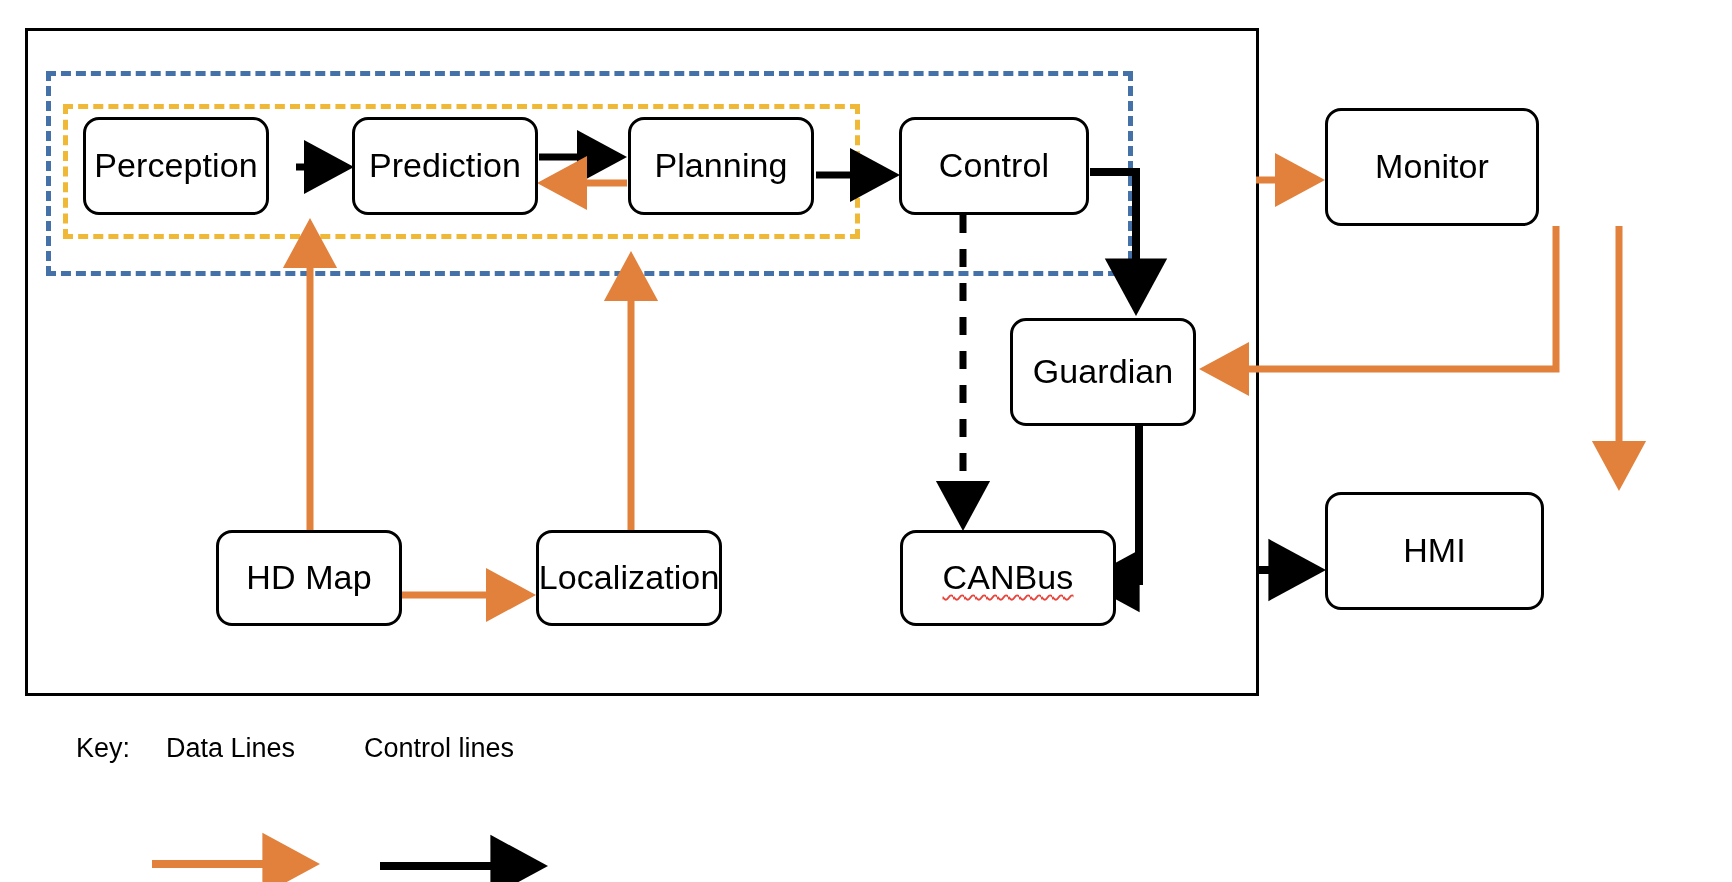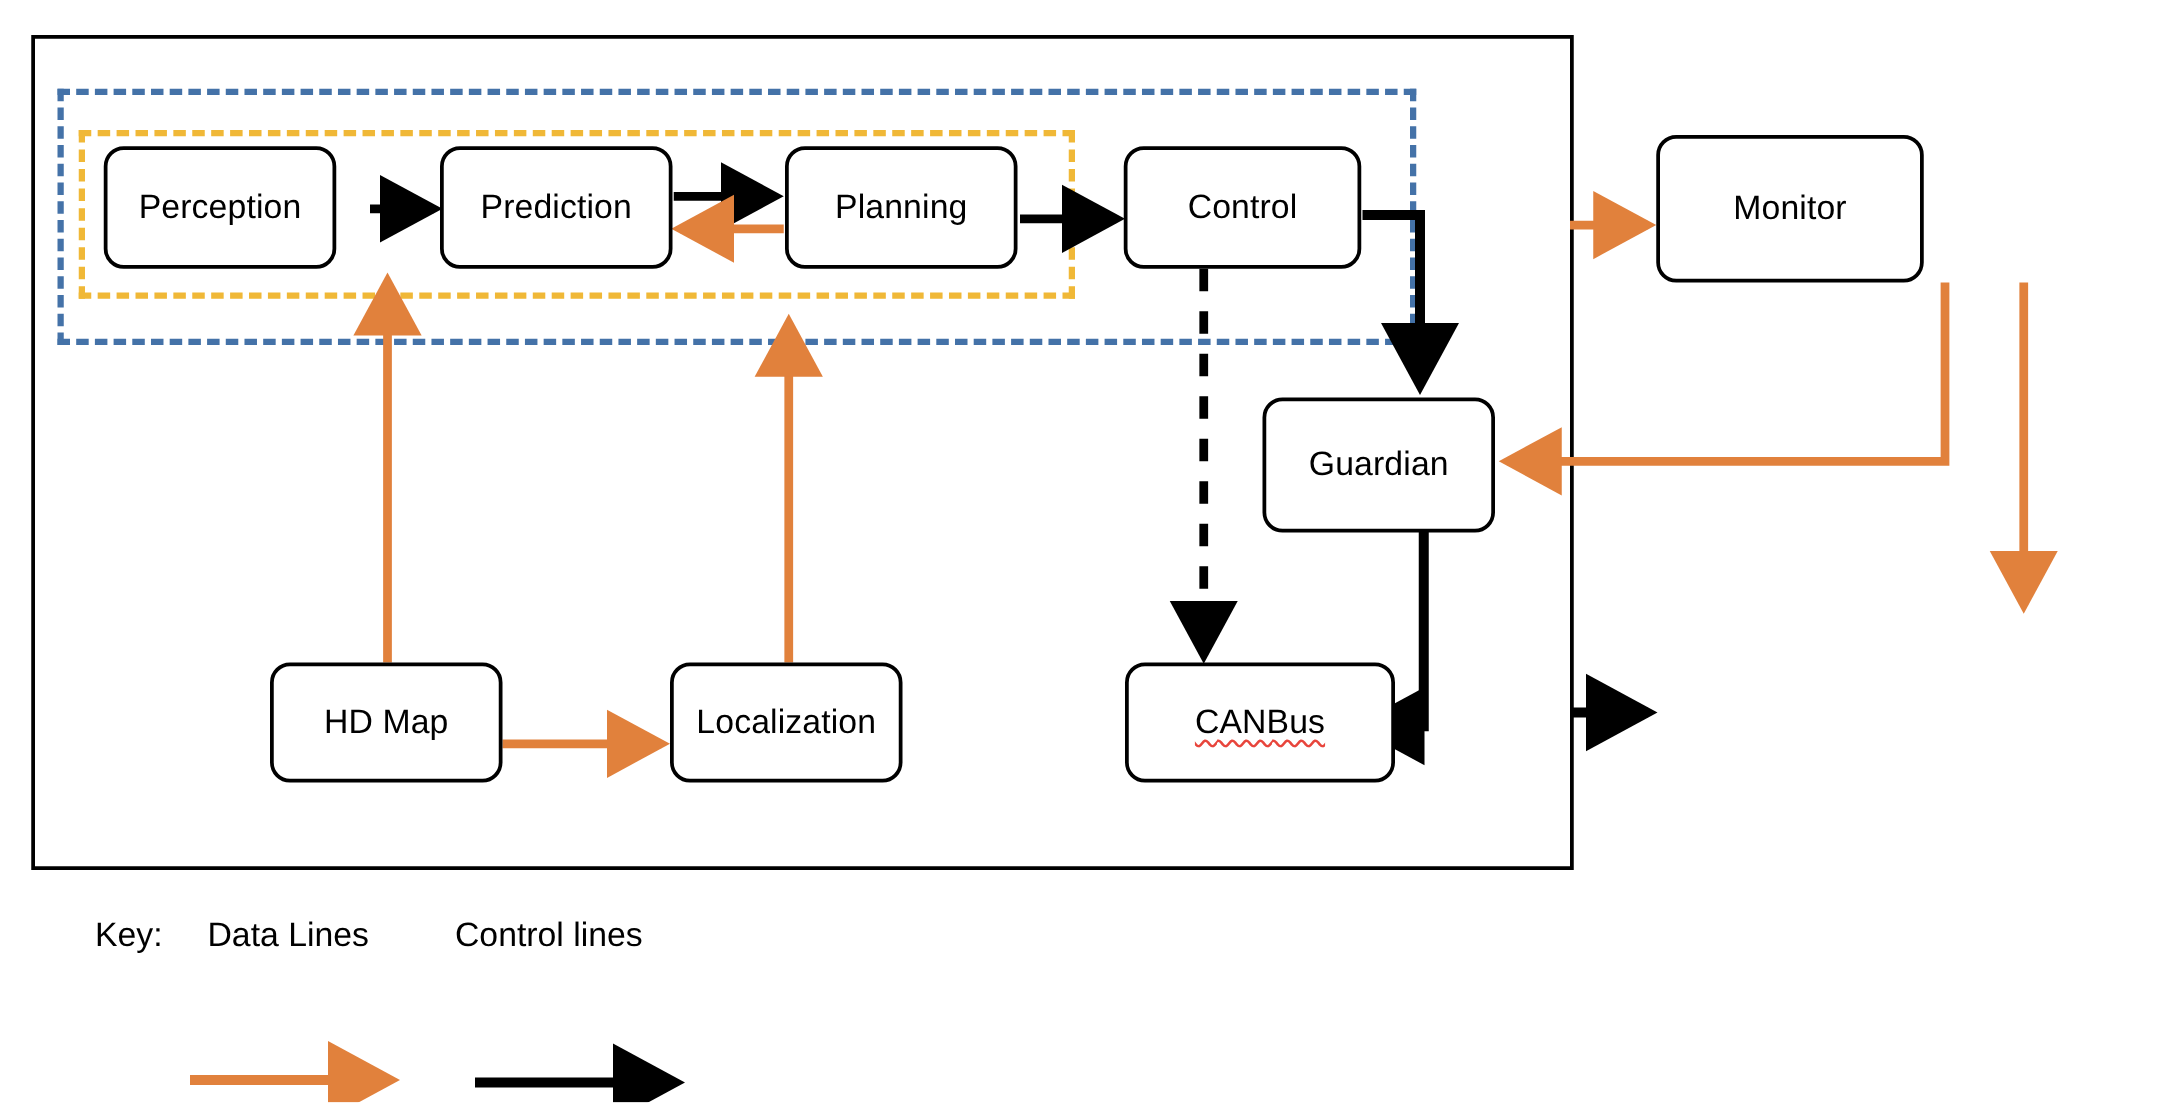--- a/index.html
+++ b/index.html
@@ -45,21 +45,21 @@
     border: 3.5px solid #000000;
     border-radius: 16px;
     background: #ffffff;
     display: flex;
     align-items: center;
     justify-content: center;
     color: #000000;
     z-index: 3;
   }
   .node-label {
-    font-size: 27px;
+    font-size: 34px;
     line-height: 1.1;
     letter-spacing: 0.1px;
     white-space: nowrap;
   }
   .node-label.spell-error {
     text-decoration: underline wavy #e8453c;
     text-decoration-thickness: 2px;
     text-underline-offset: 5px;
   }
   .legend {
@@ -154,20 +154,23 @@
   </div>
 
   <div class="node" style="left:1010px; top:318px; width:186px; height:108px;">
     <span class="node-label">Guardian</span>
   </div>
 
   <div class="node" style="left:1325px; top:108px; width:214px; height:118px;">
     <span class="node-label">Monitor</span>
   </div>
 
+  <div class="node" style="left:1325px; top:492px; width:219px; height:118px;">
+    <span class="node-label">HMI</span>
+  </div>
 
   <div class="legend" style="left:0; top:0; width:1732px; height:882px;">
     <span class="legend-text" style="left:76px; top:733px;">Key:</span>
     <span class="legend-text" style="left:166px; top:733px;">Data Lines</span>
     <span class="legend-text" style="left:364px; top:733px;">Control lines</span>
   </div>
 
 </div>
 
 </body></html>

